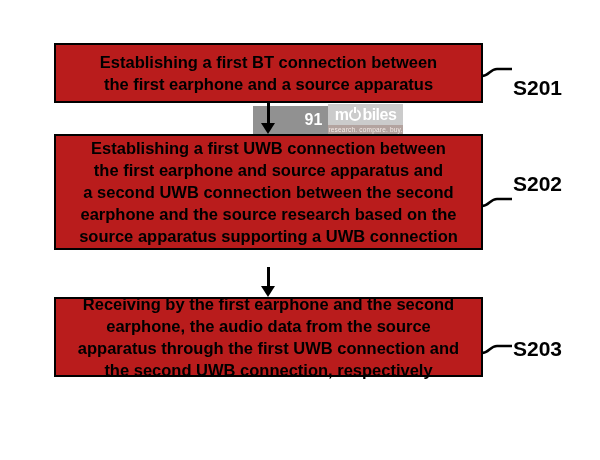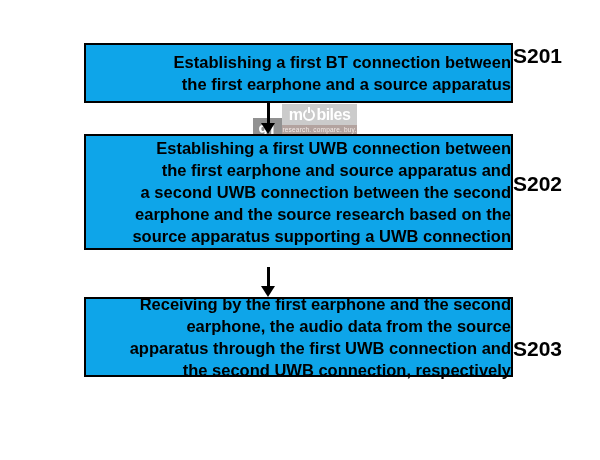--- a/index.html
+++ b/index.html
@@ -17,31 +17,30 @@
     color: #000;
   }
 
   
   .flow-box {
     position: absolute;
     left: 54px;
     width: 429px;
     box-sizing: border-box;
     border: 2.5px solid #000;
-    background: #0ea5e9;
+    background: #b91c1c;
     display: flex;
     flex-direction: column;
     justify-content: center;
-    align-items: flex-end;
+    align-items: center;
     text-align: center;
     font-size: 16.5px;
     font-weight: 700;
     line-height: 22px;
     z-index: 3;
-    margin-left: 30px;
   }
   #box-s201 { top: 43px;  height: 60px; }
   #box-s202 { top: 134px; height: 116px; }
   #box-s203 { top: 297px; height: 80px; }
   .box-line { white-space: nowrap; }
 
   
   .arrow-stem {
     position: absolute;
     left: 266.5px;
@@ -77,43 +76,44 @@
   #conn-3 { top: 341px; }
 
   
   .step-label {
     position: absolute;
     left: 513px;
     font-size: 21px;
     font-weight: 700;
     line-height: 24px;
   }
-  #label-s201 { top: 44px; }
+  #label-s201 { top: 76px; }
   #label-s202 { top: 172px; }
   #label-s203 { top: 337px; }
 
   
   .wm {
     position: absolute;
     left: 253px;
     top: 104px;
     display: flex;
     z-index: 1;
   }
   .wm-badge {
     width: 29px;
     height: 28px;
-    margin-top: 14px;
+    margin-top: 2px;
     background: #919191;
     color: #ffffff;
     font-size: 16px;
     font-weight: 700;
     display: flex;
     align-items: center;
     justify-content: center;
+    padding-left: 46px;
   }
   .wm-main { width: 75px; }
   .wm-name {
     height: 21px;
     background: #cbcbcb;
     color: #ffffff;
     font-size: 16px;
     font-weight: 700;
     letter-spacing: -0.5px;
     display: flex;

